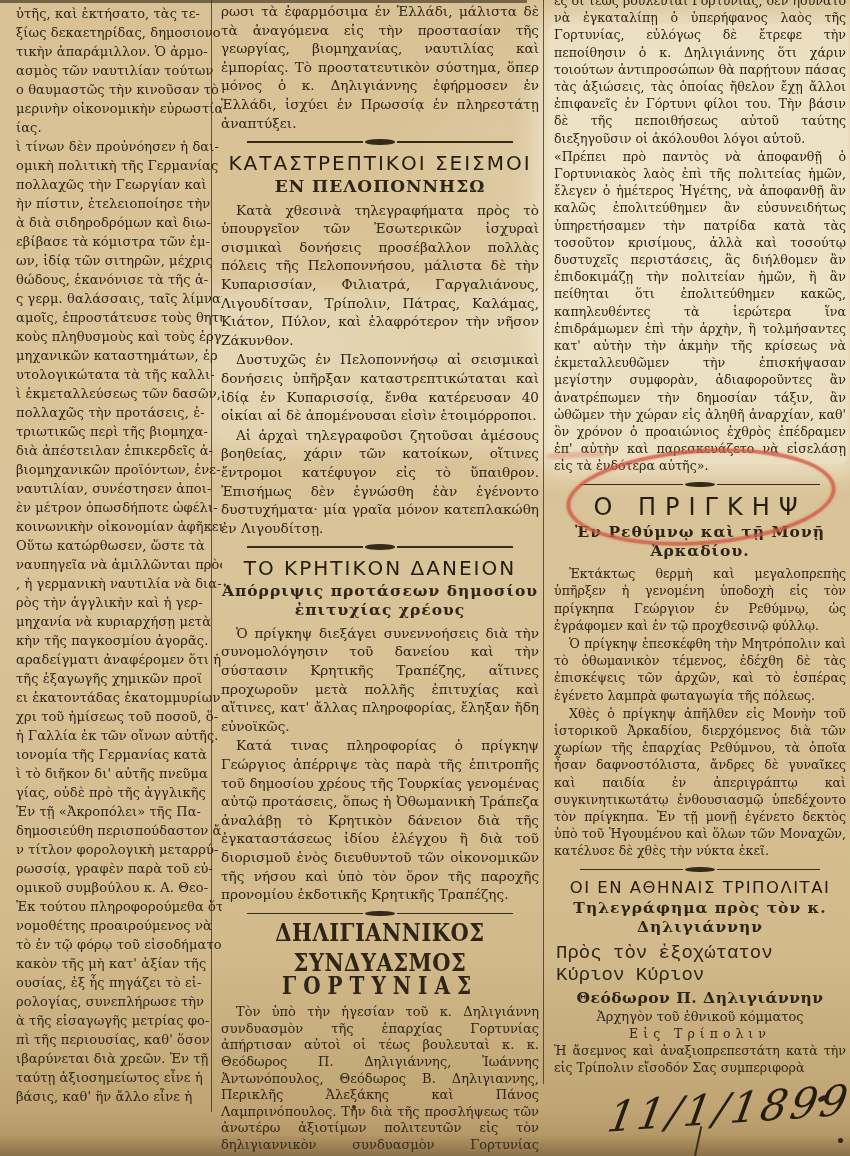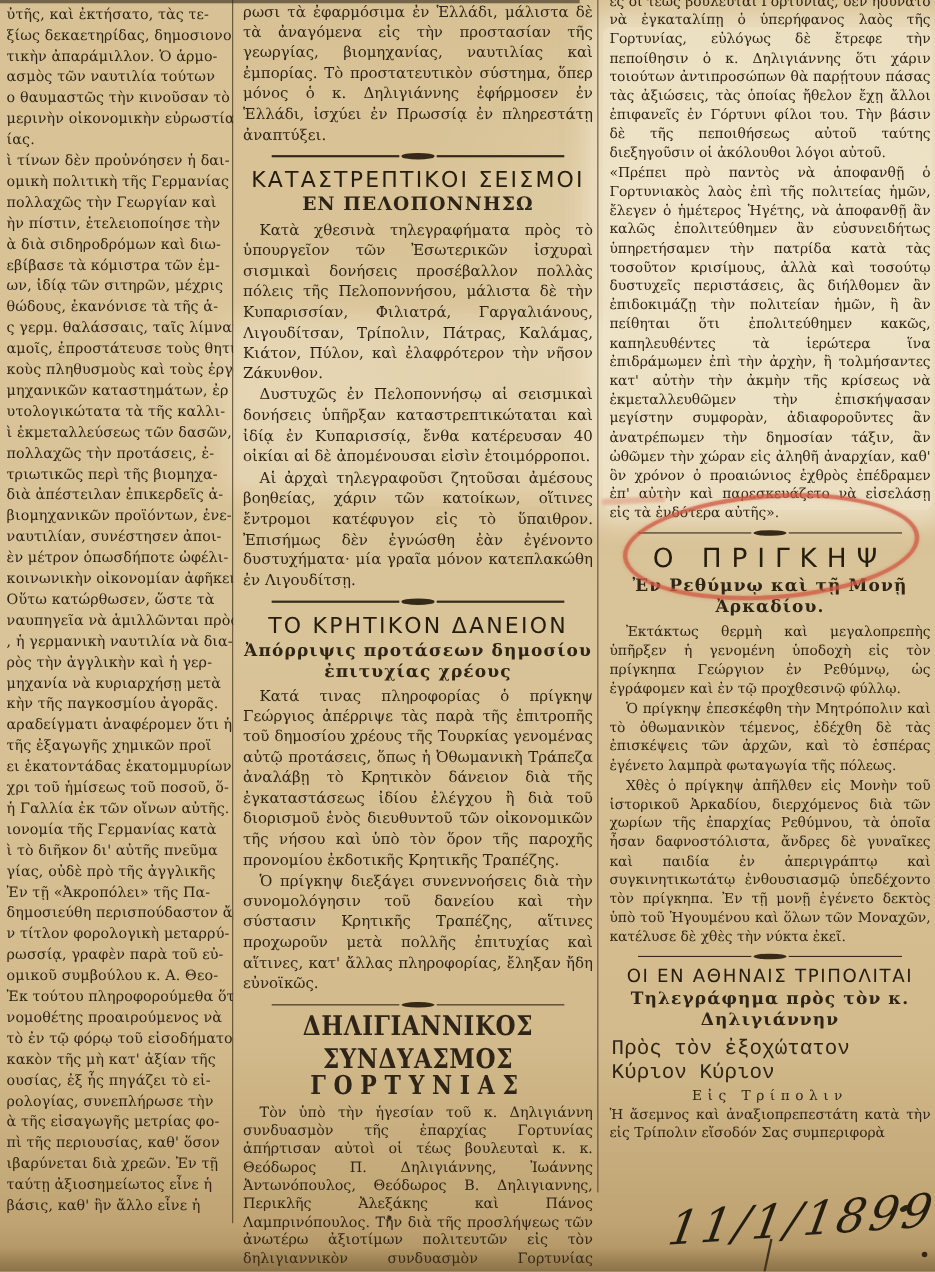--- a/index.html
+++ b/index.html
@@ -18,21 +18,21 @@
     background:linear-gradient(180deg,transparent,rgba(85,65,35,0.38));}
   .highlight-right{position:absolute;left:548px;top:24px;width:300px;height:440px;
     background:rgba(252,246,227,0.55);box-shadow:0 0 22px 14px rgba(252,246,227,0.5);border-radius:8px;}
   .highlight-mid{position:absolute;left:216px;top:300px;width:330px;height:140px;
     background:rgba(250,243,222,0.30);box-shadow:0 0 18px 12px rgba(250,243,222,0.30);border-radius:8px;}
   .col-rule{position:absolute;width:1px;background:rgba(55,42,22,0.75);}
   .rule-1{left:211px;top:0;height:1112px;}
   .rule-2{left:543px;top:0;height:1084px;}
 
   .col{position:absolute;}
-  .col-left{left:6px;top:4px;width:206px;overflow:hidden;height:1130px;}
+  .col-left{left:16px;top:4px;width:206px;overflow:hidden;height:1130px;}
   .col-mid{left:221px;top:2px;width:318px;height:1150px;overflow:hidden;}
   .col-right{left:554px;top:-8px;width:292px;height:1168px;overflow:hidden;}
 
   .cut-line{font-size:13px;line-height:19px;white-space:nowrap;letter-spacing:0.1px;}
   .para{font-size:13.6px;line-height:18.6px;text-align:justify;text-indent:15px;margin:0 0 1px 0;}
   .col-right .para{font-size:12.6px;line-height:17.2px;}
   .para.no-indent{text-indent:0;}
   .para.tight{font-size:13px;line-height:16.6px;}
 
   .divider{display:flex;align-items:center;margin:7px 26px 6px 26px;}
@@ -81,21 +81,21 @@
   <div class="highlight-right"></div>
   <div class="highlight-mid"></div>
 
   <div class="col-rule rule-1"></div>
   <div class="col-rule rule-2"></div>
 
   <div class="col col-left">
       <div class="cut-line">ὐτῆς, καὶ ἐκτήσατο, τὰς τε-</div>
       <div class="cut-line">ξίως δεκαετηρίδας, δημοσιονο</div>
       <div class="cut-line">τικὴν ἀπαράμιλλον. Ὁ ἁρμο-</div>
-      <div class="cut-line">ασμὸς τῶν ναυτιλία τούτων</div>
+      <div class="cut-line">ασμὸς τῶν ναυτιλίαν τούτων</div>
       <div class="cut-line">ο θαυμαστῶς τὴν κινοῦσαν τὸ</div>
       <div class="cut-line">μερινὴν οἰκονομικὴν εὐρωστίαν</div>
       <div class="cut-line">ίας.</div>
       <div class="cut-line">ὶ τίνων δὲν προὐνόησεν ἡ δαι-</div>
       <div class="cut-line">ομικὴ πολιτικὴ τῆς Γερμανίας ;</div>
       <div class="cut-line">πολλαχῶς τὴν Γεωργίαν καὶ</div>
       <div class="cut-line">ὴν πίστιν, ἐτελειοποίησε τὴν</div>
       <div class="cut-line">ὰ διὰ σιδηροδρόμων καὶ διω-</div>
       <div class="cut-line">εβίβασε τὰ κόμιστρα τῶν ἐμ-</div>
       <div class="cut-line">ων, ἰδίᾳ τῶν σιτηρῶν, μέχρις</div>
@@ -163,22 +163,22 @@
     </div>
 
     <div class="divider">
         <span class="lens"></span>
       </div>
 
     <div>
       <div class="headline-sans">ΤΟ ΚΡΗΤΙΚΟΝ ΔΑΝΕΙΟΝ</div>
       <div class="subhead-bold subhead-small">Ἀπόρριψις προτάσεων δημοσίου ἐπιτυχίας χρέους</div>
       <div>
+          <div class="para">Ὁ πρίγκηψ διεξάγει συνεννοήσεις διὰ τὴν συνομολόγησιν τοῦ δανείου καὶ τὴν σύστασιν Κρητικῆς Τραπέζης, αἵτινες προχωροῦν μετὰ πολλῆς ἐπιτυχίας καὶ αἵτινες, κατ' ἄλλας πληροφορίας, ἔληξαν ἤδη εὐνοϊκῶς.</div>
           <div class="para">Κατά τινας πληροφορίας ὁ πρίγκηψ Γεώργιος ἀπέρριψε τὰς παρὰ τῆς ἐπιτροπῆς τοῦ δημοσίου χρέους τῆς Τουρκίας γενομένας αὐτῷ προτάσεις, ὅπως ἡ Ὀθωμανικὴ Τράπεζα ἀναλάβῃ τὸ Κρητικὸν δάνειον διὰ τῆς ἐγκαταστάσεως ἰδίου ἐλέγχου ἢ διὰ τοῦ διορισμοῦ ἑνὸς διευθυντοῦ τῶν οἰκονομικῶν τῆς νήσου καὶ ὑπὸ τὸν ὅρον τῆς παροχῆς προνομίου ἐκδοτικῆς Κρητικῆς Τραπέζης.</div>
-          <div class="para">Ὁ πρίγκηψ διεξάγει συνεννοήσεις διὰ τὴν συνομολόγησιν τοῦ δανείου καὶ τὴν σύστασιν Κρητικῆς Τραπέζης, αἵτινες προχωροῦν μετὰ πολλῆς ἐπιτυχίας καὶ αἵτινες, κατ' ἄλλας πληροφορίας, ἔληξαν ἤδη εὐνοϊκῶς.</div>
         </div>
     </div>
 
     <div class="divider">
         <span class="lens"></span>
       </div>
 
     <div>
       <div class="headline-serifcaps">ΔΗΛΙΓΙΑΝΝΙΚΟΣ ΣΥΝΔΥΑΣΜΟΣ</div>
       <div class="headline-serifcaps second">ΓΟΡΤΥΝΙΑΣ</div>
@@ -211,20 +211,22 @@
     <div class="divider">
         <span class="lens"></span>
       </div>
 
     <div>
       <div class="headline-sans headline-tripolitai">ΟΙ ΕΝ ΑΘΗΝΑΙΣ ΤΡΙΠΟΛΙΤΑΙ</div>
       <div class="subhead-bold subhead-small">Τηλεγράφημα πρὸς τὸν κ. Δηλιγιάννην</div>
 
       <div>
         <div class="tg-salutation">Πρὸς τὸν ἐξοχώτατον Κύριον Κύριον</div>
+        <div class="tg-recipient">Θεόδωρον Π. Δηλιγιάννην</div>
+        <div class="tg-title">Ἀρχηγὸν τοῦ ἐθνικοῦ κόμματος</div>
         <div class="tg-destination">Εἰς Τρίπολιν</div>
         <div class="para no-indent">Ἡ ἄσεμνος καὶ ἀναξιοπρεπεστάτη κατὰ τὴν εἰς Τρίπολιν εἴσοδόν Σας συμπεριφορὰ</div>
       </div>
     </div>
   </div>
 
   <div class="red-smear"></div>
   <div class="red-ellipse"></div>
   <div class="hand-date">11/1/1899</div>
   <div class="hand-stroke"></div>

